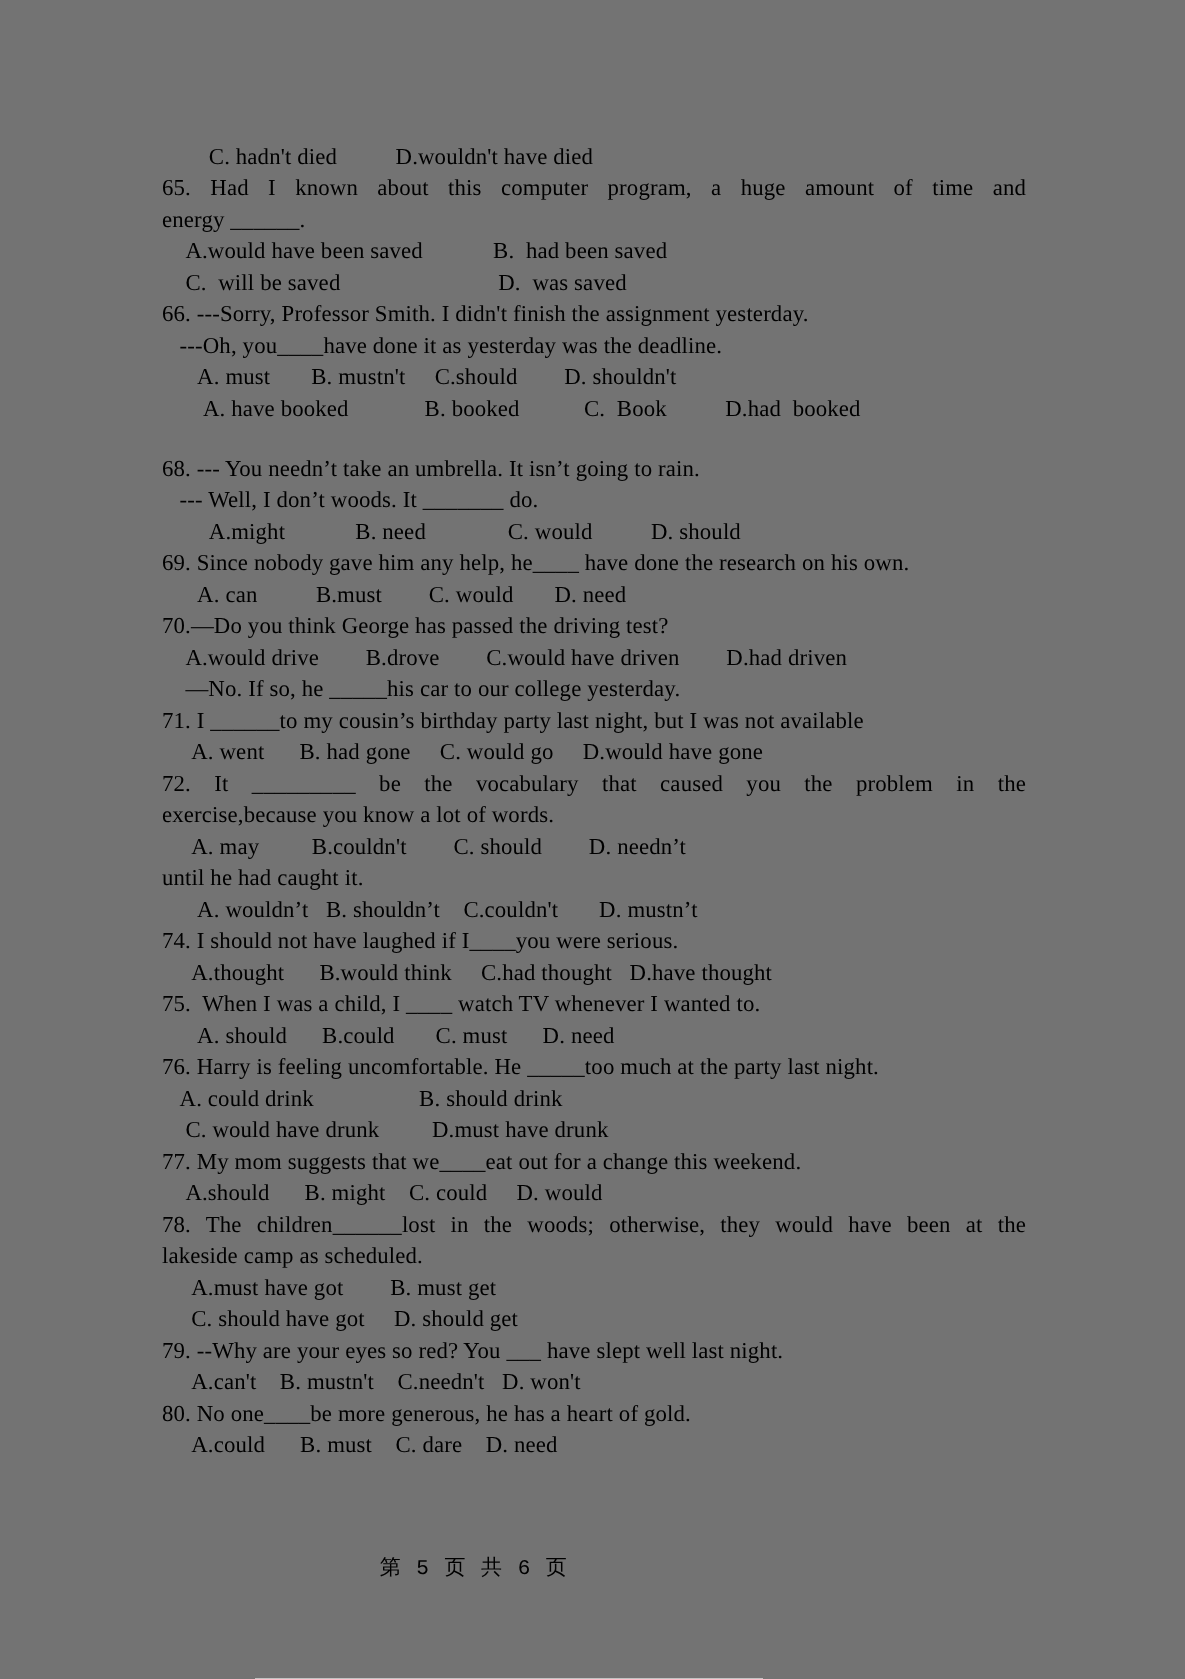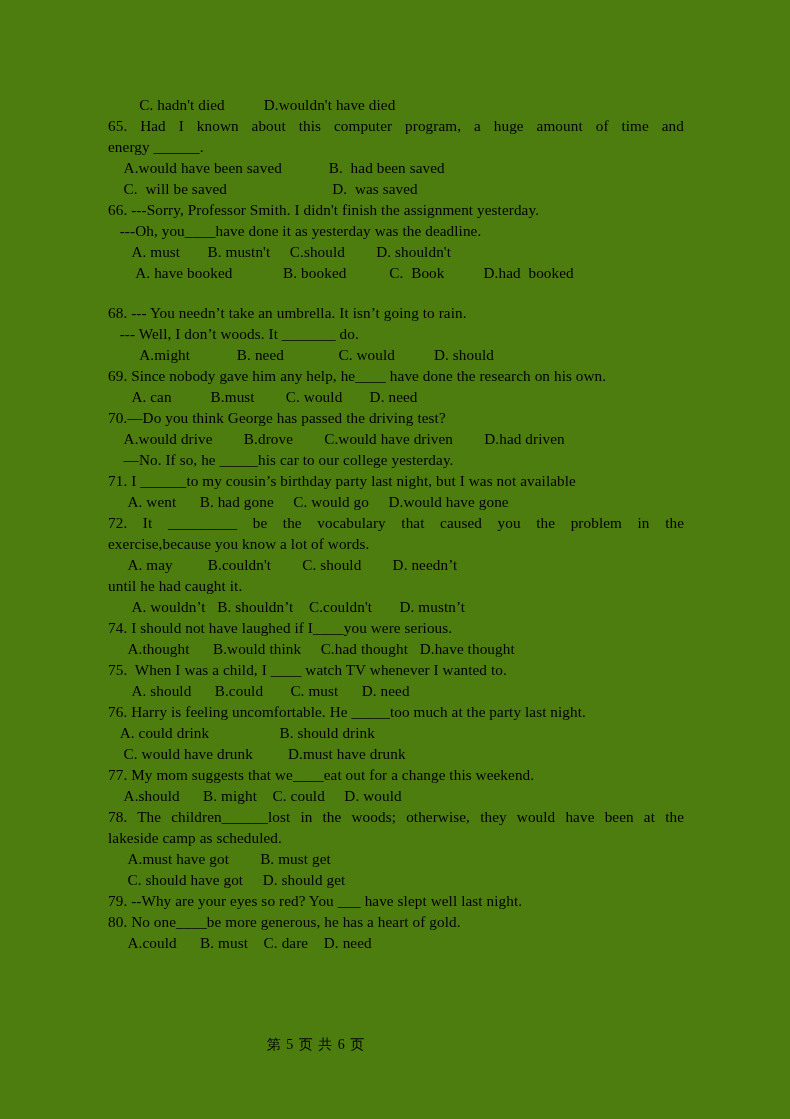--- a/index.html
+++ b/index.html
@@ -10,21 +10,21 @@
   }
   body {
     font-family: "Liberation Serif", "DejaVu Serif", serif;
     color: #000000;
   }
   #page {
     position: relative;
     width: 790px;
     height: 1119px;
     margin: 0 auto;
-    background: #4d7c0f;
+    background: #737373;
     overflow: hidden;
   }
   #content {
     position: absolute;
     left: 108px;
     top: 94px;
     width: 576px;
   }
   .ln {
     font-size: 15.2px;
@@ -40,21 +40,21 @@
   }
   .gap-lg { height: 19px; }
 
   #footer {
     position: absolute;
     left: 0;
     top: 1036px;
     width: 632px;
     text-align: center;
     font-size: 14px;
-    font-family: Liberation Serif, serif;
+    font-family: Liberation Mono, monospace;
     letter-spacing: 1px;
   }
 </style>
 </head>
 <body>
 
 <div id="page">
   <div id="content">
       <div class="ln">        C. hadn't died          D.wouldn't have died</div>
       <div class="ln just">65. Had I known about this computer program, a huge amount of time and</div>
@@ -88,17 +88,18 @@
       <div class="ln">76. Harry is feeling uncomfortable. He _____too much at the party last night.</div>
       <div class="ln">   A. could drink                  B. should drink</div>
       <div class="ln">    C. would have drunk         D.must have drunk</div>
       <div class="ln">77. My mom suggests that we____eat out for a change this weekend.</div>
       <div class="ln">    A.should      B. might    C. could     D. would</div>
       <div class="ln just">78. The children______lost in the woods; otherwise, they would have been at the</div>
       <div class="ln">lakeside camp as scheduled.</div>
       <div class="ln">     A.must have got        B. must get</div>
       <div class="ln">     C. should have got     D. should get</div>
       <div class="ln">79. --Why are your eyes so red? You ___ have slept well last night.</div>
+      <div class="ln">     A.can't    B. mustn't    C.needn't   D. won't</div>
       <div class="ln">80. No one____be more generous, he has a heart of gold.</div>
       <div class="ln">     A.could      B. must    C. dare    D. need</div>
     </div>
   <div id="footer">第 5 页 共 6 页</div>
 </div>
 
 </body></html>

